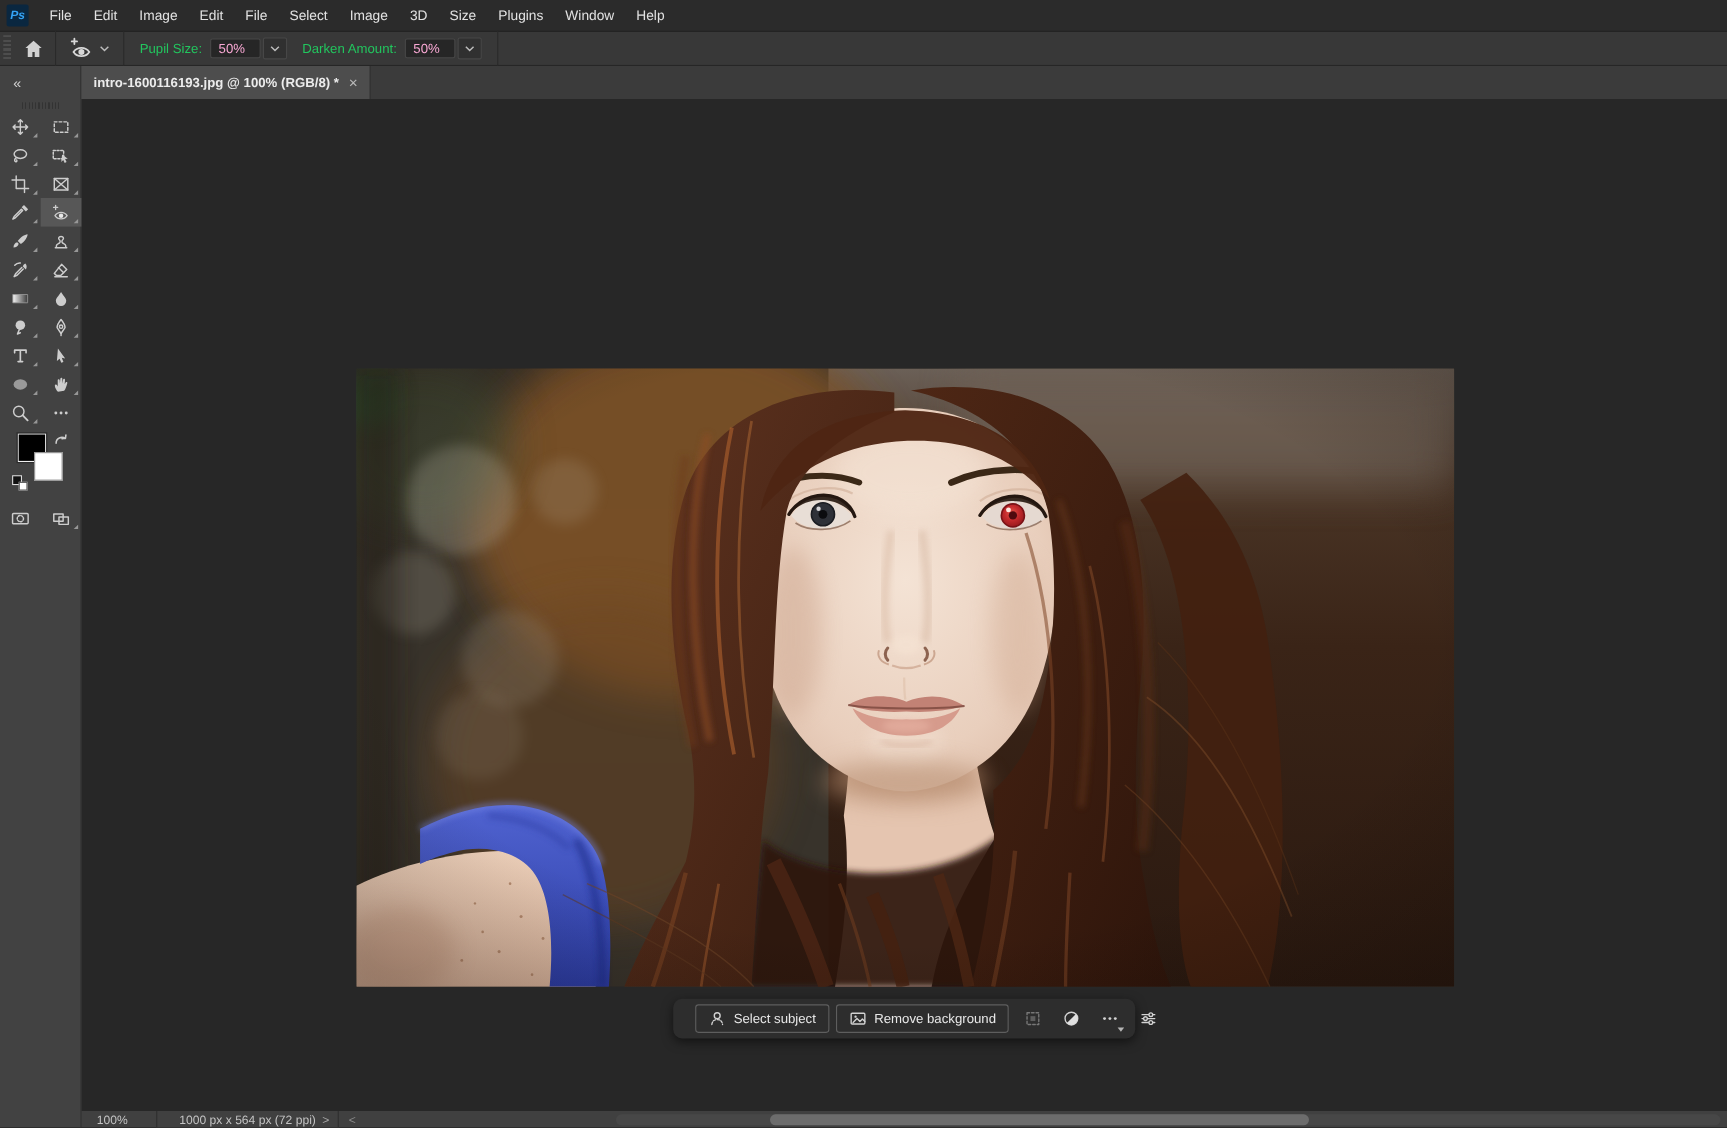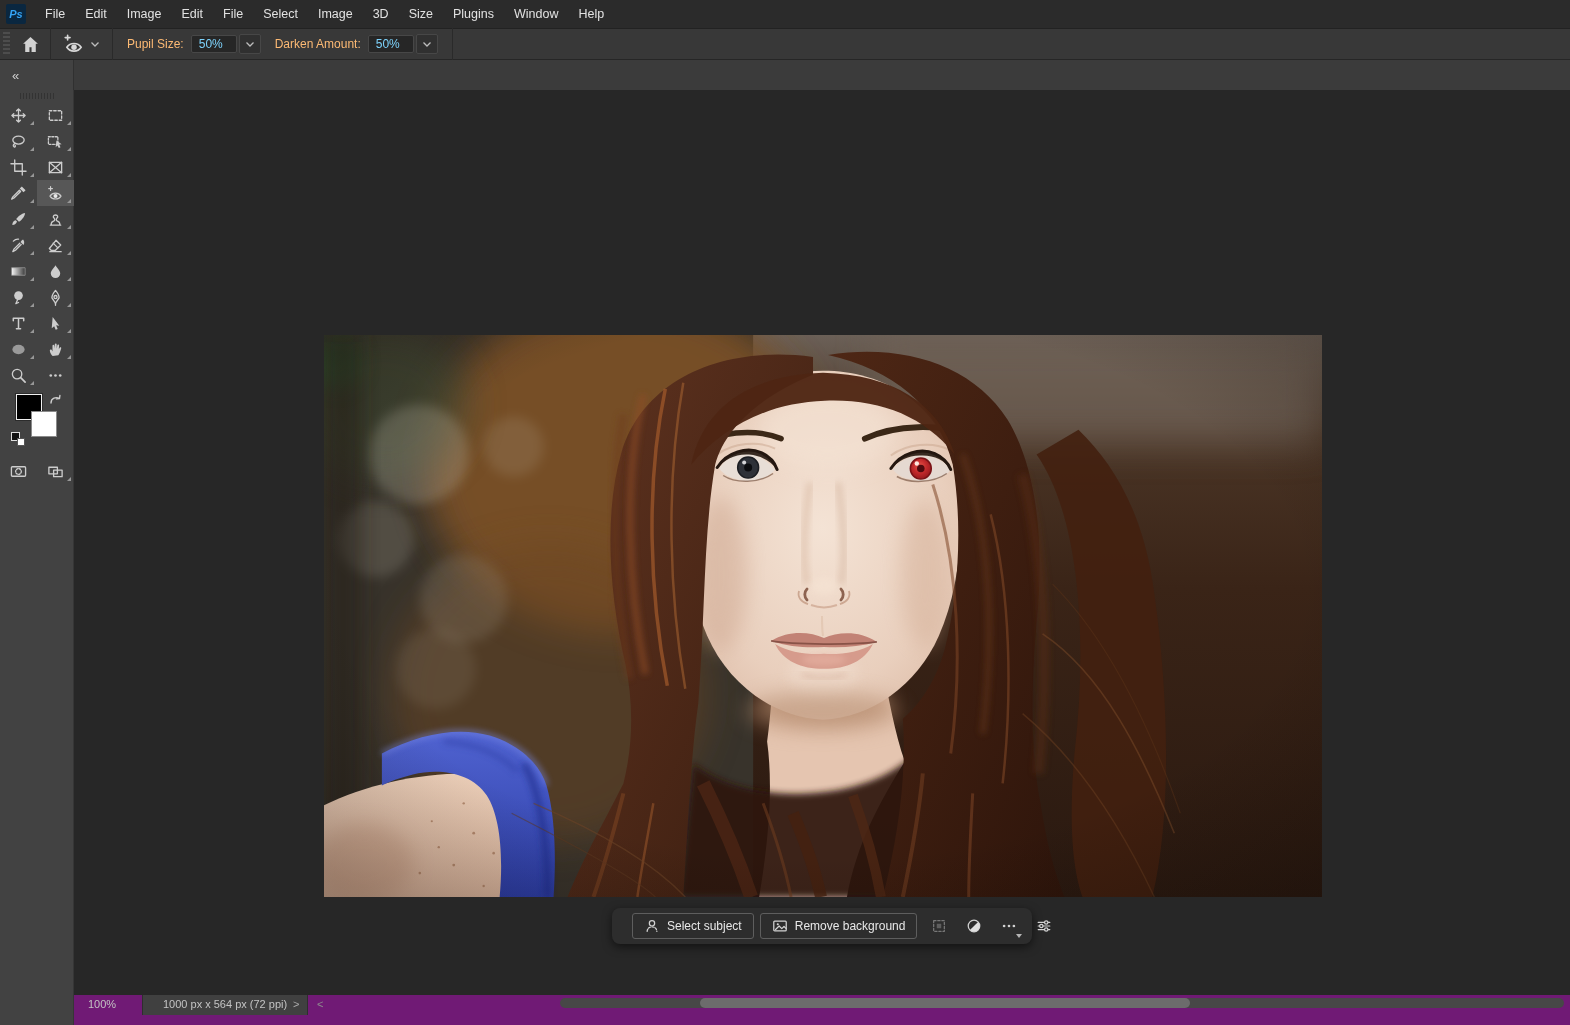--- a/index.html
+++ b/index.html
@@ -18,23 +18,23 @@
   
   .optionsbar { position:absolute; top:28px; left:0; right:0; height:32px; background:#383838;
     border-top:1px solid #222; border-bottom:1px solid #262626;
     display:flex; align-items:center; font-size:12px; color:#d6d6d6; z-index:30; }
   .obar-grip { width:7px; height:24px; margin-left:3px;
     background:repeating-linear-gradient(to bottom,#4d4d4d 0 2px,transparent 2px 4px); }
   .home-btn { width:40px; height:100%; display:flex; align-items:center; justify-content:center; }
   .vdiv { width:1px; height:32px; background:#2a2a2a; }
   .tool-preview { display:flex; align-items:center; gap:5px; padding:0 12px; }
   .field-group { display:flex; align-items:center; margin-left:14px; }
-  .field-group .lbl { margin-right:7px; color:#fdba74; }
+  .field-group .lbl { margin-right:7px; color:#22c55e; }
   .field { width:46px; height:18px; background:#262626; border:1px solid #474747; border-radius:2px;
-    display:flex; align-items:center; padding-left:7px; color:#7dd3fc; }
+    display:flex; align-items:center; padding-left:7px; color:#f9a8d4; }
   .dd-btn { width:22px; height:20px; margin-left:2px; background:#303030; border:1px solid #474747;
     border-radius:2px; display:flex; align-items:center; justify-content:center; }
 
   
   .tabbar { position:absolute; top:60px; left:0; right:0; height:30px; background:#3b3b3b;
     display:flex; align-items:stretch; z-index:25; }
   .tab-corner { width:74px; background:#424242; border-right:1px solid #303030;
     display:flex; align-items:center; padding-left:12px; font-size:13px; color:#cfcfcf; }
   .doc-tab { background:#4d4d4d; display:flex; align-items:center; gap:9px; padding:0 11px;
     font-size:12px; color:#ececec; border-right:1px solid #2c2c2c; }
@@ -80,21 +80,21 @@
     margin-right:6px; white-space:nowrap; }
   .tb-btn svg, .tb-ic svg { width:16px; height:16px; stroke:#d2d2d2; fill:none; stroke-width:1.4;
     stroke-linecap:round; stroke-linejoin:round; }
   .tb-ics { display:flex; align-items:center; margin-left:8px; gap:19px; }
   .tb-ic { position:relative; display:flex; align-items:center; justify-content:center; }
   .tb-ic.dim { opacity:.45; }
   .tb-caret { position:absolute; right:-5px; bottom:-7px; width:0; height:0;
     border:3px solid transparent; border-top:4px solid #b5b5b5; }
 
   
-  .statusbar { position:absolute; left:74px; right:0; bottom:0; height:30px; background:#701a75;
+  .statusbar { position:absolute; left:74px; right:0; bottom:0; height:15px; background:#404040;
     font-size:11px; color:#c3c3c3; overflow:hidden; z-index:15; }
   .sb-zoom { position:absolute; left:14px; top:3px; }
   .sb-doc { position:absolute; left:68px; top:0; height:20px; background:#404040;
     border-left:1px solid #2e2e2e; border-right:1px solid #2e2e2e; padding:3px 20px 0 20px; }
   .sb-pop { position:absolute; left:219px; top:3px; color:#aaa; }
   .sb-pop2 { position:absolute; left:243px; top:3px; color:#8d8d8d; }
   .sb-track { position:absolute; left:486px; right:6px; top:3px; height:10px; background:#474747;
     border-radius:5px; }
   .sb-thumb { position:absolute; left:140px; width:490px; top:0; height:10px; background:#6c6c6c;
     border-radius:5px; }
@@ -156,20 +156,24 @@
         <path d="M1.5 3.5l3.5 3.5 3.5-3.5" stroke="#bdbdbd" fill="none" stroke-width="1.3"></path>
       </svg>
     </div>
   </div>
   <div class="vdiv" style="margin-left:14px"></div>
 </div>
 
 <div class="tabbar">
   <div class="tab-corner">
     <span>«</span>
+  </div>
+  <div class="doc-tab">
+    <span style="font-weight:bold;">intro-1600116193.jpg @ 100% (RGB/8) *</span>
+    <span class="tab-close">×</span>
   </div>
 </div>
 
 <div class="tools">
   <div class="tools-grip">
       <i></i>
     </div>
   <div class="tool-grid">
     <div class="tool fly">
         <svg viewBox="0 0 18 18">

